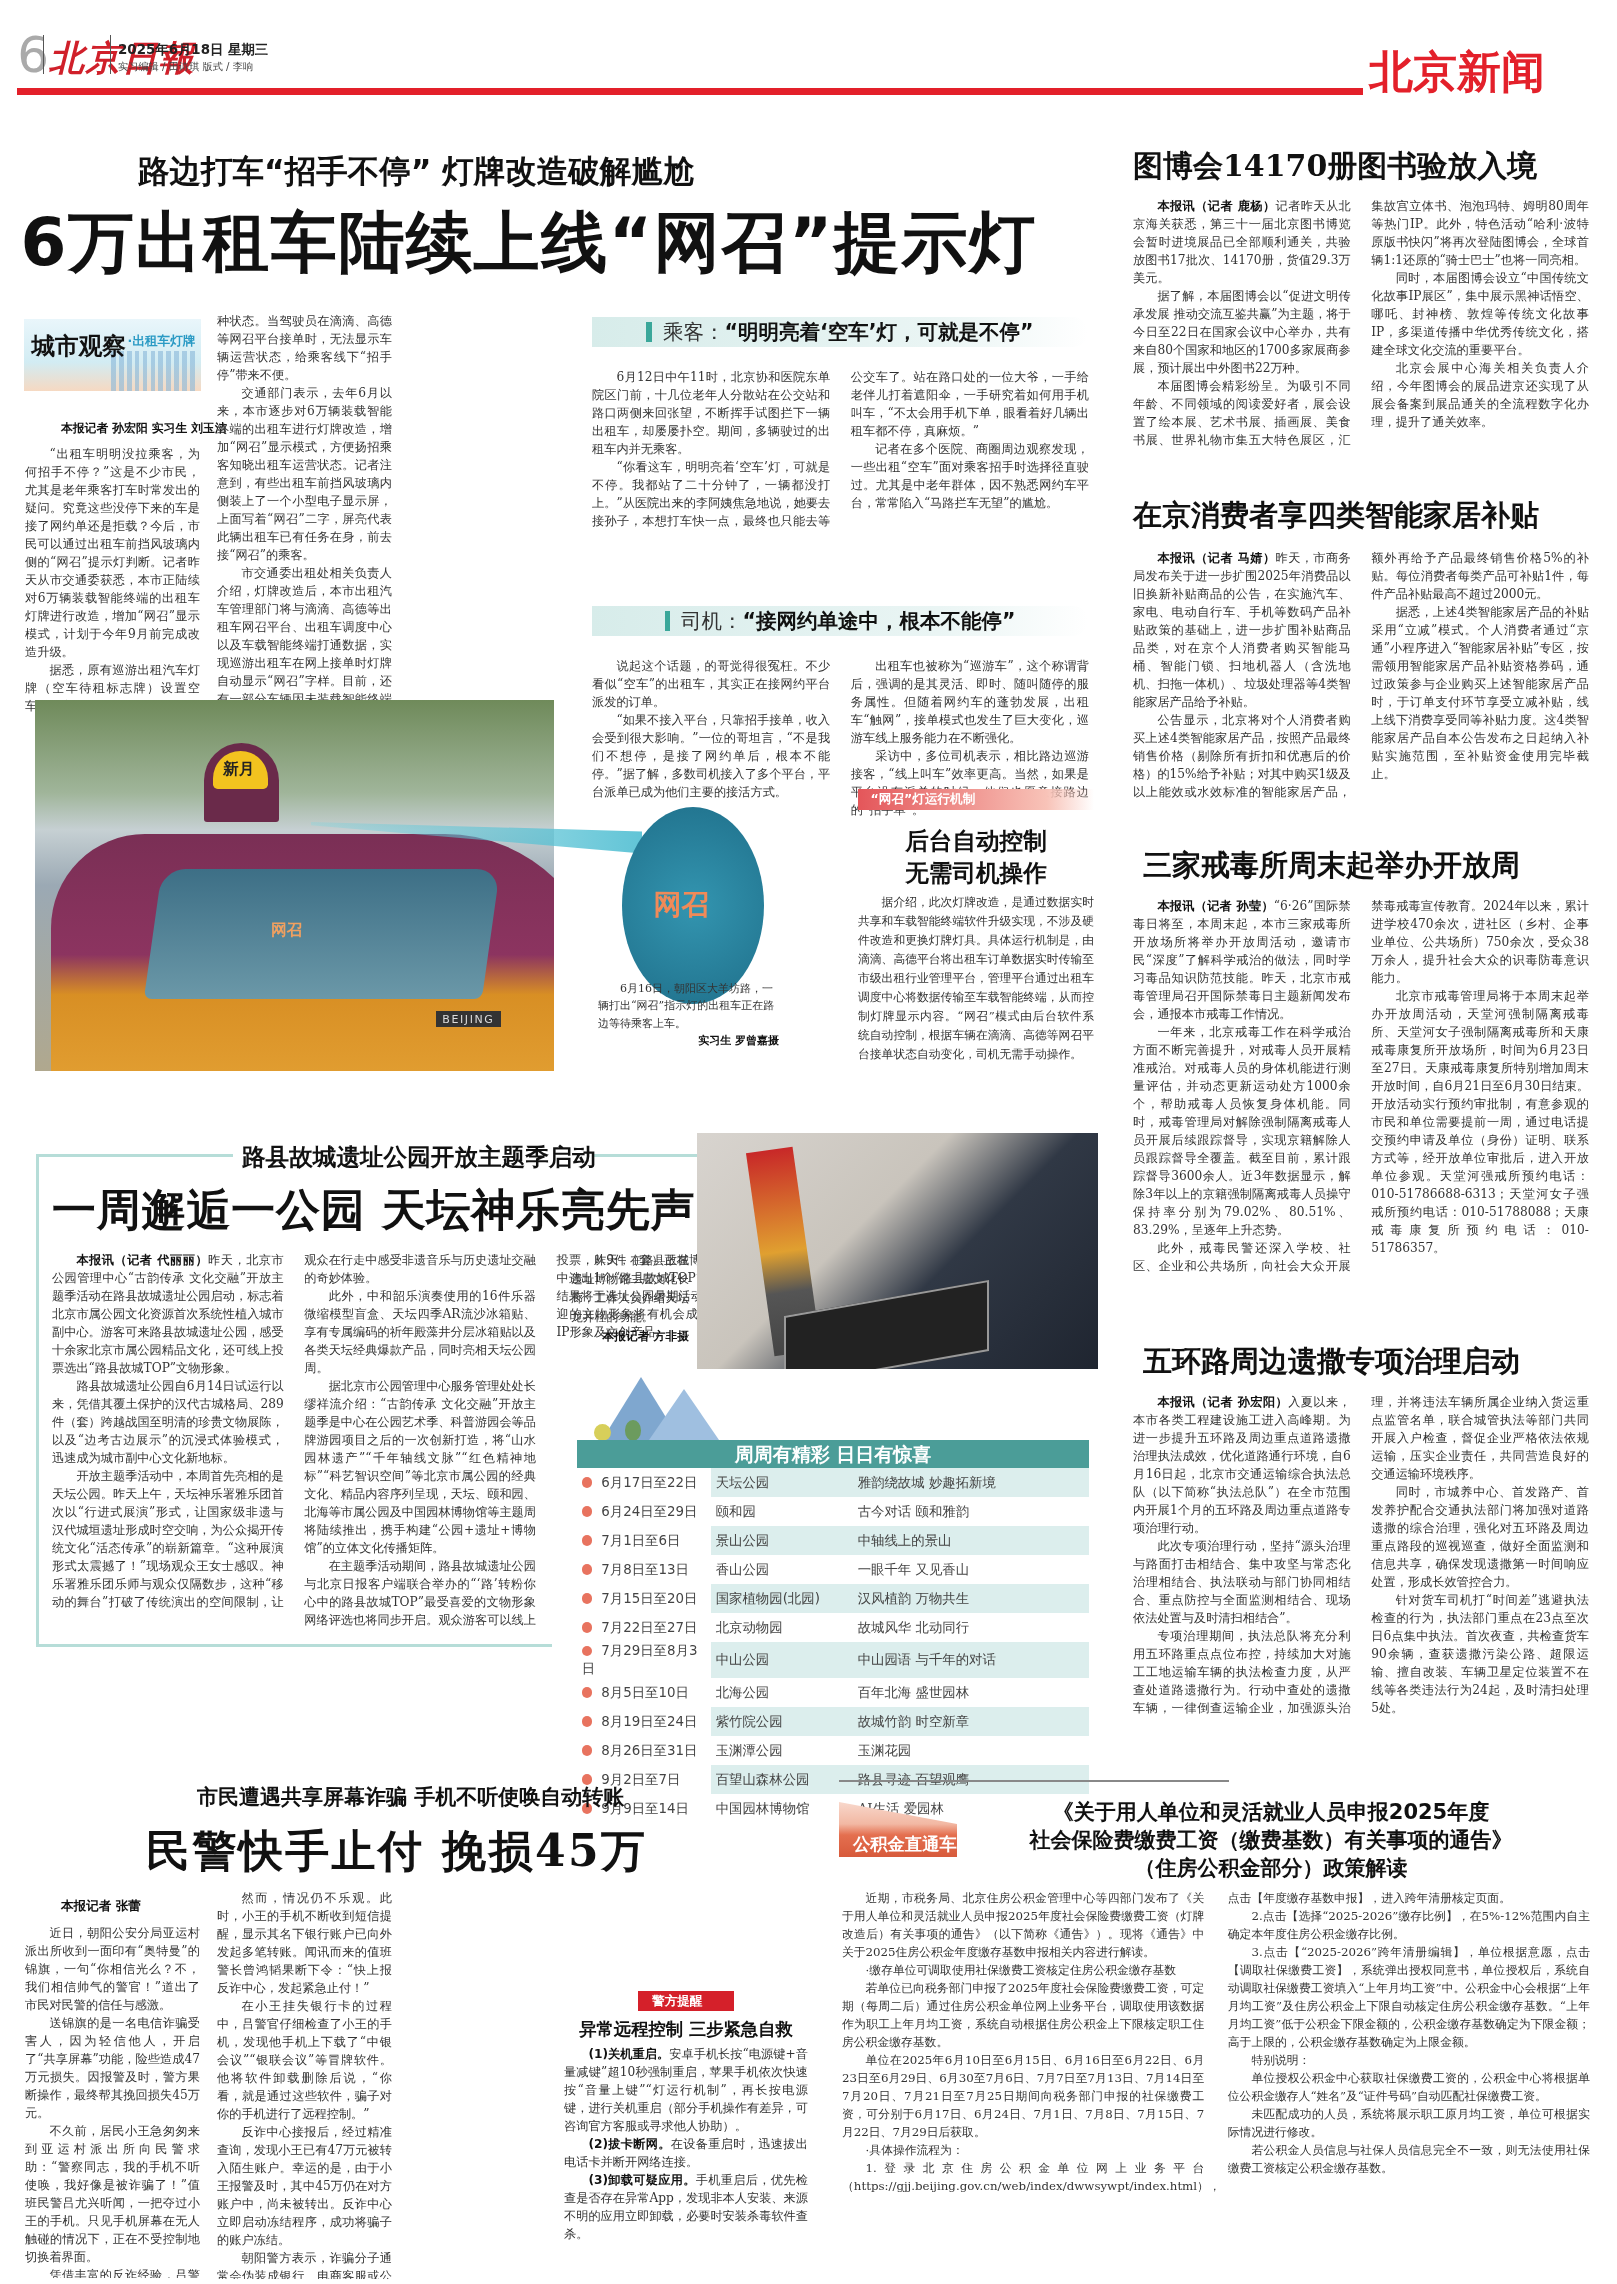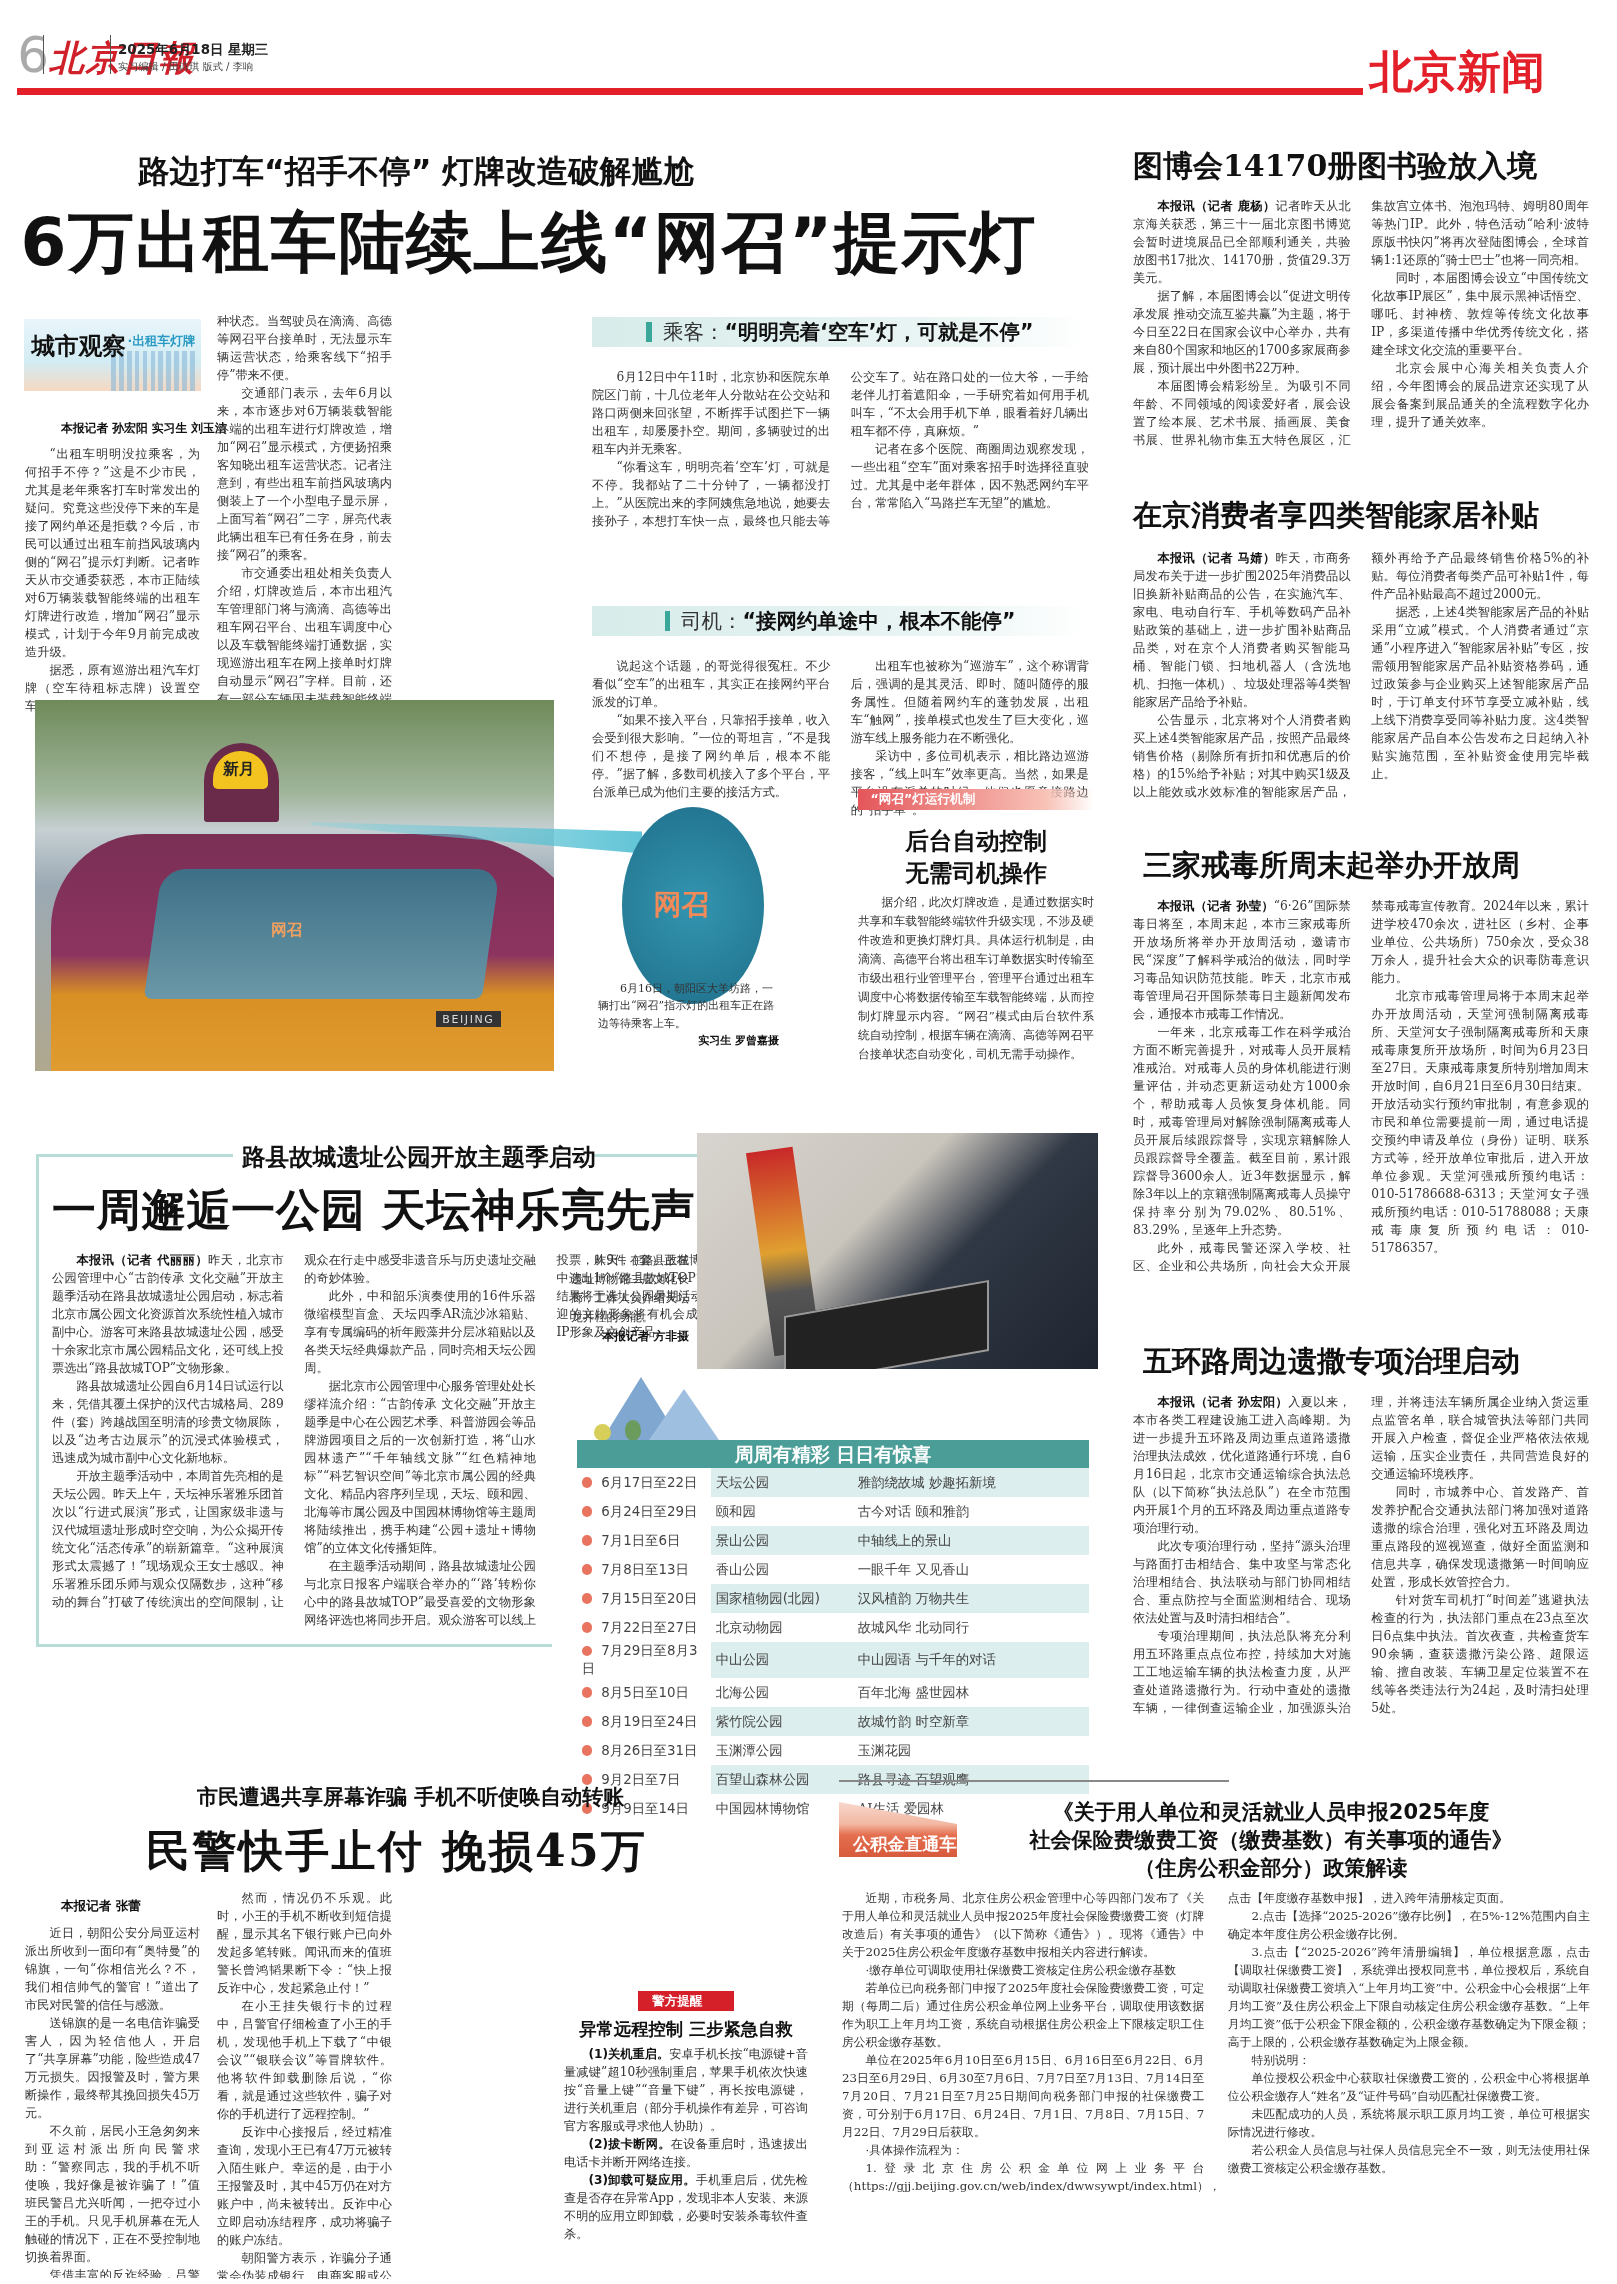--- a/index.html
+++ b/index.html
@@ -252,21 +252,21 @@
   <p>然而，情况仍不乐观。此时，小王的手机不断收到短信提醒，显示其名下银行账户已向外发起多笔转账。闻讯而来的值班警长曾鸿韬果断下令：“快上报反诈中心，发起紧急止付！”</p>
   <p>在小王挂失银行卡的过程中，吕警官仔细检查了小王的手机，发现他手机上下载了“中银会议”“银联会议”等冒牌软件。他将软件卸载删除后说，“你看，就是通过这些软件，骗子对你的手机进行了远程控制。”</p>
   <p>反诈中心接报后，经过精准查询，发现小王已有47万元被转入陌生账户。幸运的是，由于小王报警及时，其中45万仍在对方账户中，尚未被转出。反诈中心立即启动冻结程序，成功将骗子的账户冻结。</p>
   <p>朝阳警方表示，诈骗分子通常会伪装成银行、电商客服或公检法人员等官方身份，以“账户异常”“退款”“配合调查”等理由联系受害人，利用非法获取的个人信息获取受害人信任；接着诱导受害人下载带有“共享屏幕”功能的软件，并以各种理由要求开启该功能；最后通过实时监控屏幕，窃取受害人银行账户、密码、验证码等关键信息，实施资金转移。</p>
 </div>
 
 <div class="abs" style="left:564px;top:1991px;width:244px">
   <div style="text-align:center"><span class="sans" style="display:inline-block;background:#d5202a;color:#fff;font-weight:bold;font-size:12.6px;padding:1.6px 31.5px 1.6px 14px">警方提醒</span></div>
   <div class="h-bold" style="font-size:17.3px;text-align:center;margin:6.3px 0 3.1px">异常远程控制 三步紧急自救</div>
   <div class="p">
-    <p><span class="lead sans">(1)关机重启。</span><span>安卓手机长按“电源键+音量减键”超10秒强制重启，苹果手机依次快速按“音量上键”“音量下键”，再长按电源键，进行关机重启（部分手机操作有差异，可咨询官方客服或寻求他人协助）。</span></p>
+    <p><span class="lead sans">(1)关机重启。</span><span>安卓手机长按“电源键+音量减键”超10秒强制重启，苹果手机依次快速按“音量上键”“灯运行机制”，再长按电源键，进行关机重启（部分手机操作有差异，可咨询官方客服或寻求他人协助）。</span></p>
     <p><span class="lead sans">(2)拔卡断网。</span><span>在设备重启时，迅速拔出电话卡并断开网络连接。</span></p>
     <p><span class="lead sans">(3)卸载可疑应用。</span><span>手机重启后，优先检查是否存在异常App，发现非本人安装、来源不明的应用立即卸载，必要时安装杀毒软件查杀。</span></p>
   </div>
 </div>
 
 <div class="abs" style="left:839px;top:1780px;width:390px;height:1.6px;background:#888"></div>
 <div class="abs" style="left:839px;top:1802px;width:118px;height:55px;background:linear-gradient(180deg,#f8d8cc 0,#f2b8a3 40%,#e46f4f 60%,#d75a3b 100%);clip-path:polygon(0 0,100% 40%,100% 100%,0 100%)">
   <span class="abs sans" style="left:14px;top:30px;font-size:17.3px;font-weight:bold;color:#fff">公积金直通车</span>
 </div>
 <div class="abs h-bold" style="left:956px;top:1798px;width:630px;text-align:center;font-size:21px;line-height:28px">

